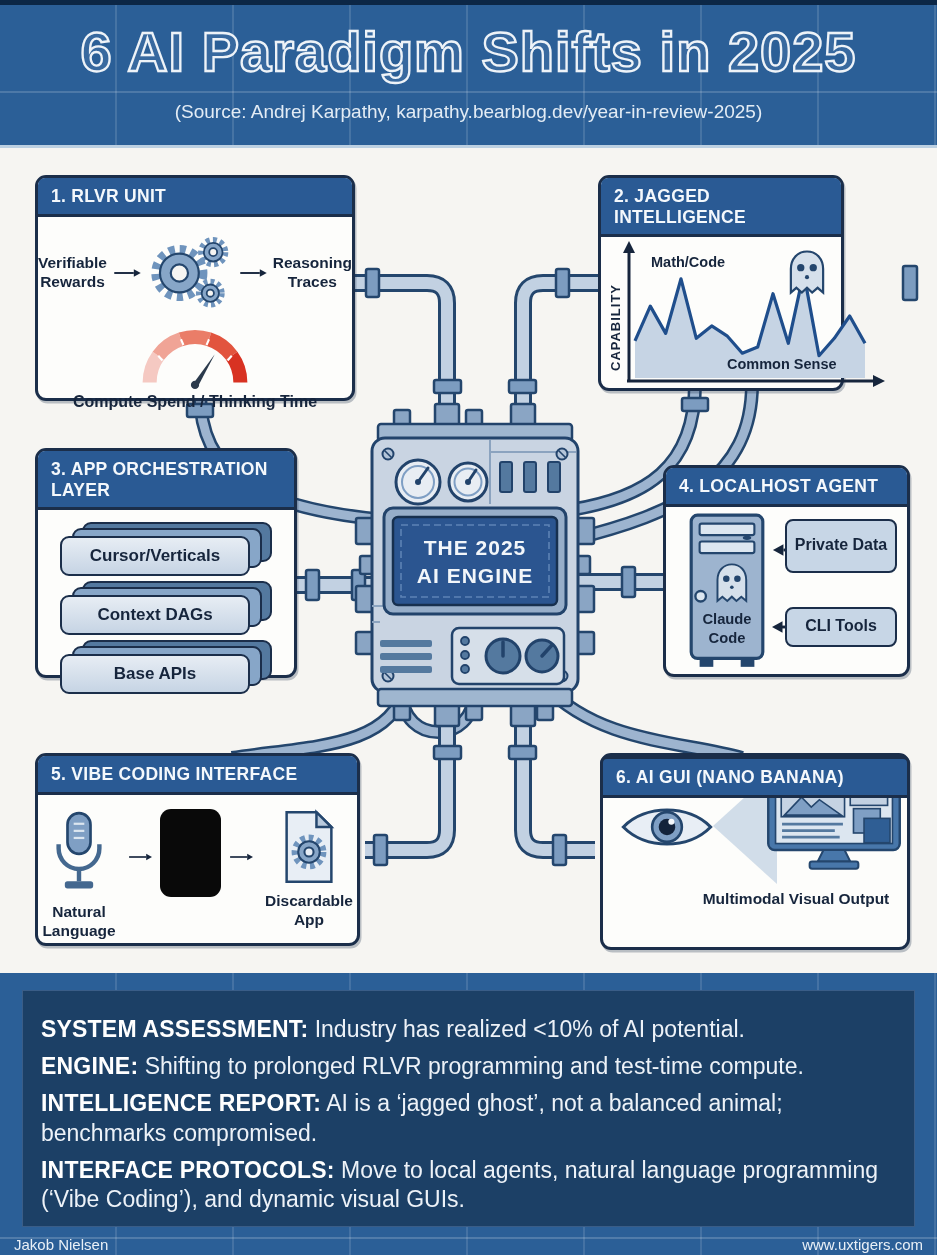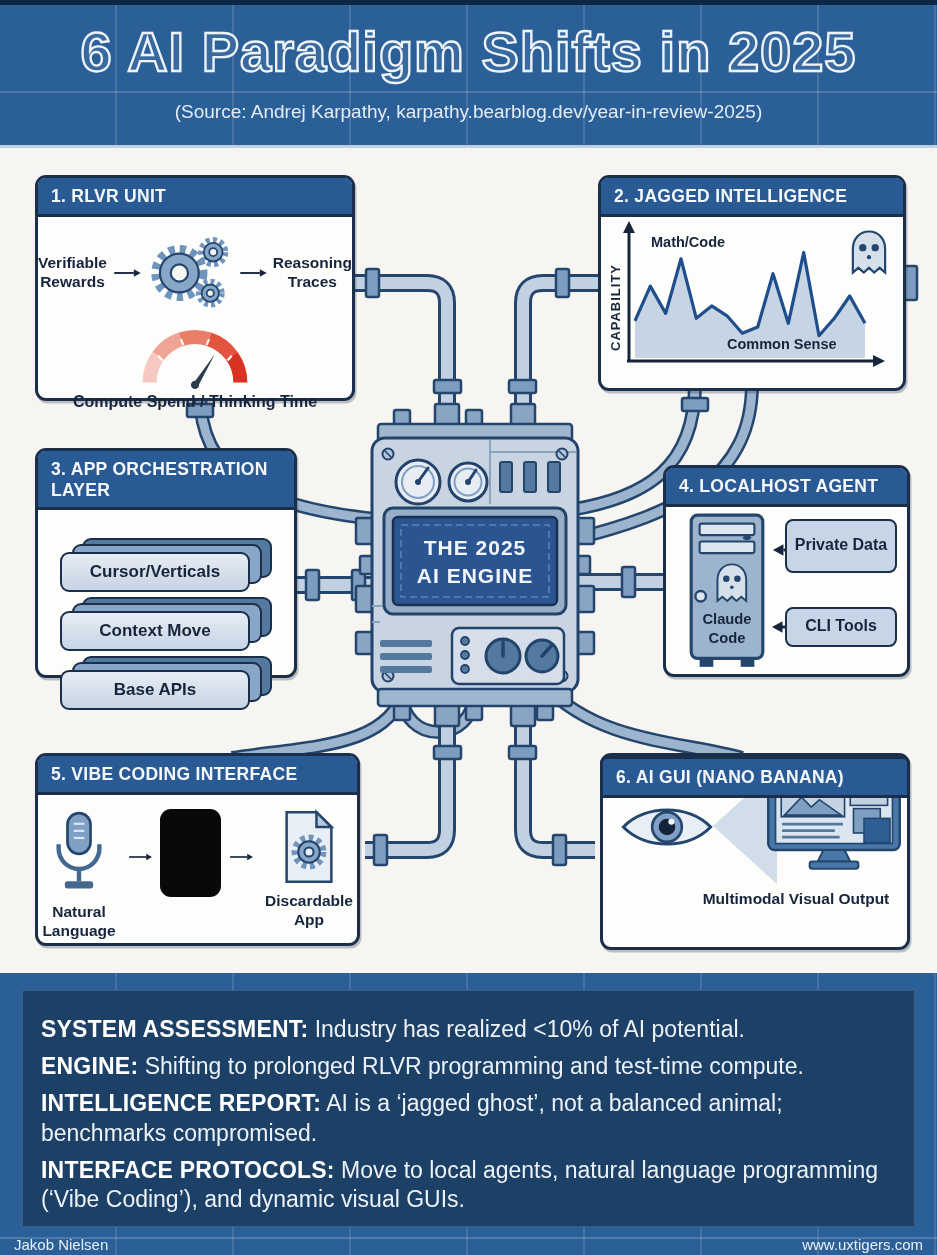--- a/index.html
+++ b/index.html
@@ -32,38 +32,38 @@
   
   .panel { position:absolute; z-index:2; background:#fdfdfb; border:3px solid #1b2e4a;
     border-radius:11px; box-shadow:1.5px 2.5px 0 rgba(27,46,74,.28); }
   .panel-header { background:#2a5a94; color:#f4f8fc; border-bottom:3px solid #1b2e4a;
     border-radius:7px 7px 0 0; font-weight:700; font-size:17.5px; line-height:1.18;
     padding:8px 13px 7px 13px; letter-spacing:.3px; }
   .panel-body { position:relative; }
   .lbl { font-weight:700; color:#16253c; font-size:15.5px; line-height:1.22; text-align:center; }
 
   #panel-rlvr   { left:35px;  top:27px;  width:320px; height:226px; }
-  #panel-jagged { left:598px; top:27px;  width:308px; height:216px; }
+  #panel-jagged { left:598px; top:27px;  width:246px; height:216px; }
   #panel-orch   { left:35px;  top:300px; width:262px; height:230px; }
   #panel-local  { left:663px; top:317px; width:247px; height:212px; }
   #panel-vibe   { left:35px;  top:605px; width:325px; height:193px; }
   #panel-aigui  { left:600px; top:605px; width:310px; height:197px; }
 
   
   .rlvr-row { display:flex; align-items:center; justify-content:center; gap:6px; padding-top:8px; }
   .arr { display:block; }
   .arr line { stroke:#16253c; stroke-width:3; }
   .arr polygon { fill:#16253c; }
   .gauge-wrap { display:flex; flex-direction:column; align-items:center; margin-top:2px; }
 
   
   #jagged-ghost { position:absolute; right:12px; top:10px; }
 
   
-  .stack { padding:36px 0 0 22px; }
+  .stack { padding:20px 0 0 22px; }
   .layerbar { position:relative; width:212px; height:46px; margin-bottom:13px; }
   .layerbar .back2, .layerbar .back1, .layerbar .front { position:absolute; width:190px; height:40px;
     border:2.5px solid #1b2e4a; border-radius:9px; }
   .layerbar .back2 { left:22px; top:-8px; background:#54799f; }
   .layerbar .back1 { left:12px; top:-2px; background:#87a6c8; }
   .layerbar .front { left:0;  top:6px;  background:linear-gradient(180deg,#e7edf4,#c6d4e4);
     display:flex; align-items:center; justify-content:center; font-weight:700; font-size:17px; color:#16253c; }
 
   
   .mini-box { position:absolute; border:2.5px solid #1b2e4a; border-radius:8px; background:#c7d6e6;
@@ -245,21 +245,21 @@
       <div class="panel-header">3. APP ORCHESTRATION LAYER</div>
       <div class="panel-body stack">
         <div class="layerbar">
           <div class="back2"></div>
             <div class="back1"></div>
           <div class="front">Cursor/Verticals</div>
         </div>
         <div class="layerbar">
           <div class="back2"></div>
             <div class="back1"></div>
-          <div class="front">Context Move</div>
+          <div class="front">Context DAGs</div>
         </div>
         <div class="layerbar">
           <div class="back2"></div>
             <div class="back1"></div>
           <div class="front">Base APIs</div>
         </div>
       </div>
     </div>
 
     <div class="panel" id="panel-local">

